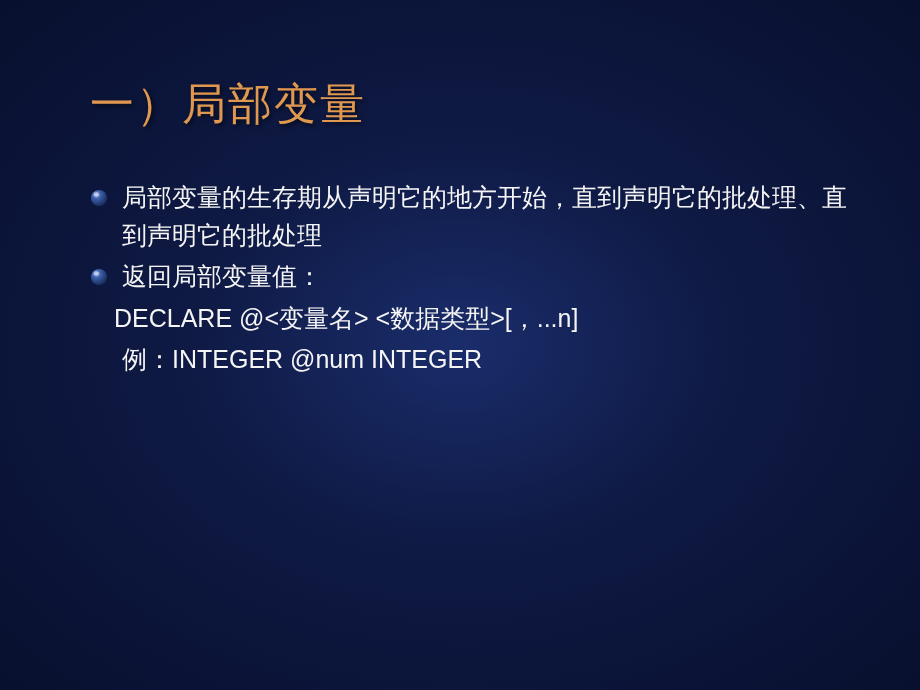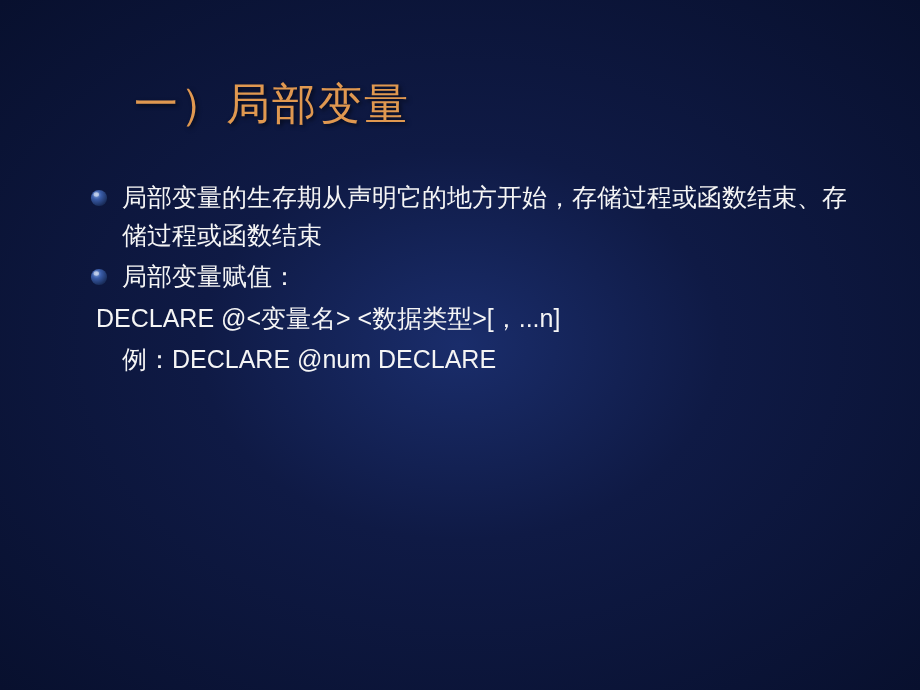--- a/index.html
+++ b/index.html
@@ -20,21 +20,20 @@
       width: 100%;
       height: 100%;
     }
     .title {
       color: #e09850;
       font-size: 44px;
       font-weight: normal;
       margin-bottom: 45px;
       letter-spacing: 2px;
       text-shadow: 2px 2px 4px rgba(0,0,0,0.6);
-      margin-left: 44px;
     }
     .content {
       color: #f5f5f5;
       font-size: 25px;
       line-height: 1.5;
     }
     .bullet-item {
       display: flex;
       align-items: flex-start;
       margin-bottom: 4px;
@@ -43,21 +42,21 @@
       width: 18px;
       height: 18px;
       flex-shrink: 0;
       margin-right: 14px;
       margin-top: 10px;
     }
     .bullet-text {
       flex: 1;
     }
     .sub-text {
-      margin-left: 6px;
+      margin-left: 24px;
       margin-bottom: 4px;
     }
     .indent-text {
       margin-left: 32px;
       margin-bottom: 4px;
     }
   </style>
 </head>
 <body>
 
@@ -71,29 +70,29 @@
         <defs>
           <radialGradient id="g1" cx="35%" cy="30%" r="70%">
             <stop offset="0%" stop-color="#8aa8e0"></stop>
             <stop offset="40%" stop-color="#3a5ca8"></stop>
             <stop offset="100%" stop-color="#1a2e5c"></stop>
           </radialGradient>
         </defs>
         <circle cx="10" cy="10" r="9" fill="url(#g1)"></circle>
         <ellipse cx="7" cy="6" rx="3" ry="2.5" fill="rgba(255,255,255,0.5)"></ellipse>
       </svg>
-      <div class="bullet-text">局部变量的生存期从声明它的地方开始，存储过程或函数结束、存储过程或函数结束</div>
+      <div class="bullet-text">局部变量的生存期从声明它的地方开始，直到声明它的批处理、直到声明它的批处理</div>
     </div>
 
     <div class="bullet-item">
       <svg class="bullet-icon" viewBox="0 0 20 20">
         <circle cx="10" cy="10" r="9" fill="url(#g1)"></circle>
         <ellipse cx="7" cy="6" rx="3" ry="2.5" fill="rgba(255,255,255,0.5)"></ellipse>
       </svg>
-      <div class="bullet-text">局部变量赋值：</div>
+      <div class="bullet-text">返回局部变量值：</div>
     </div>
     <div class="sub-text">DECLARE @&lt;变量名&gt;  &lt;数据类型&gt;[，...n]</div>
-    <div class="indent-text">例：DECLARE @num DECLARE</div>
+    <div class="indent-text">例：INTEGER @num INTEGER</div>
 
 
 
   </div>
 </div>
 
 </body></html>

